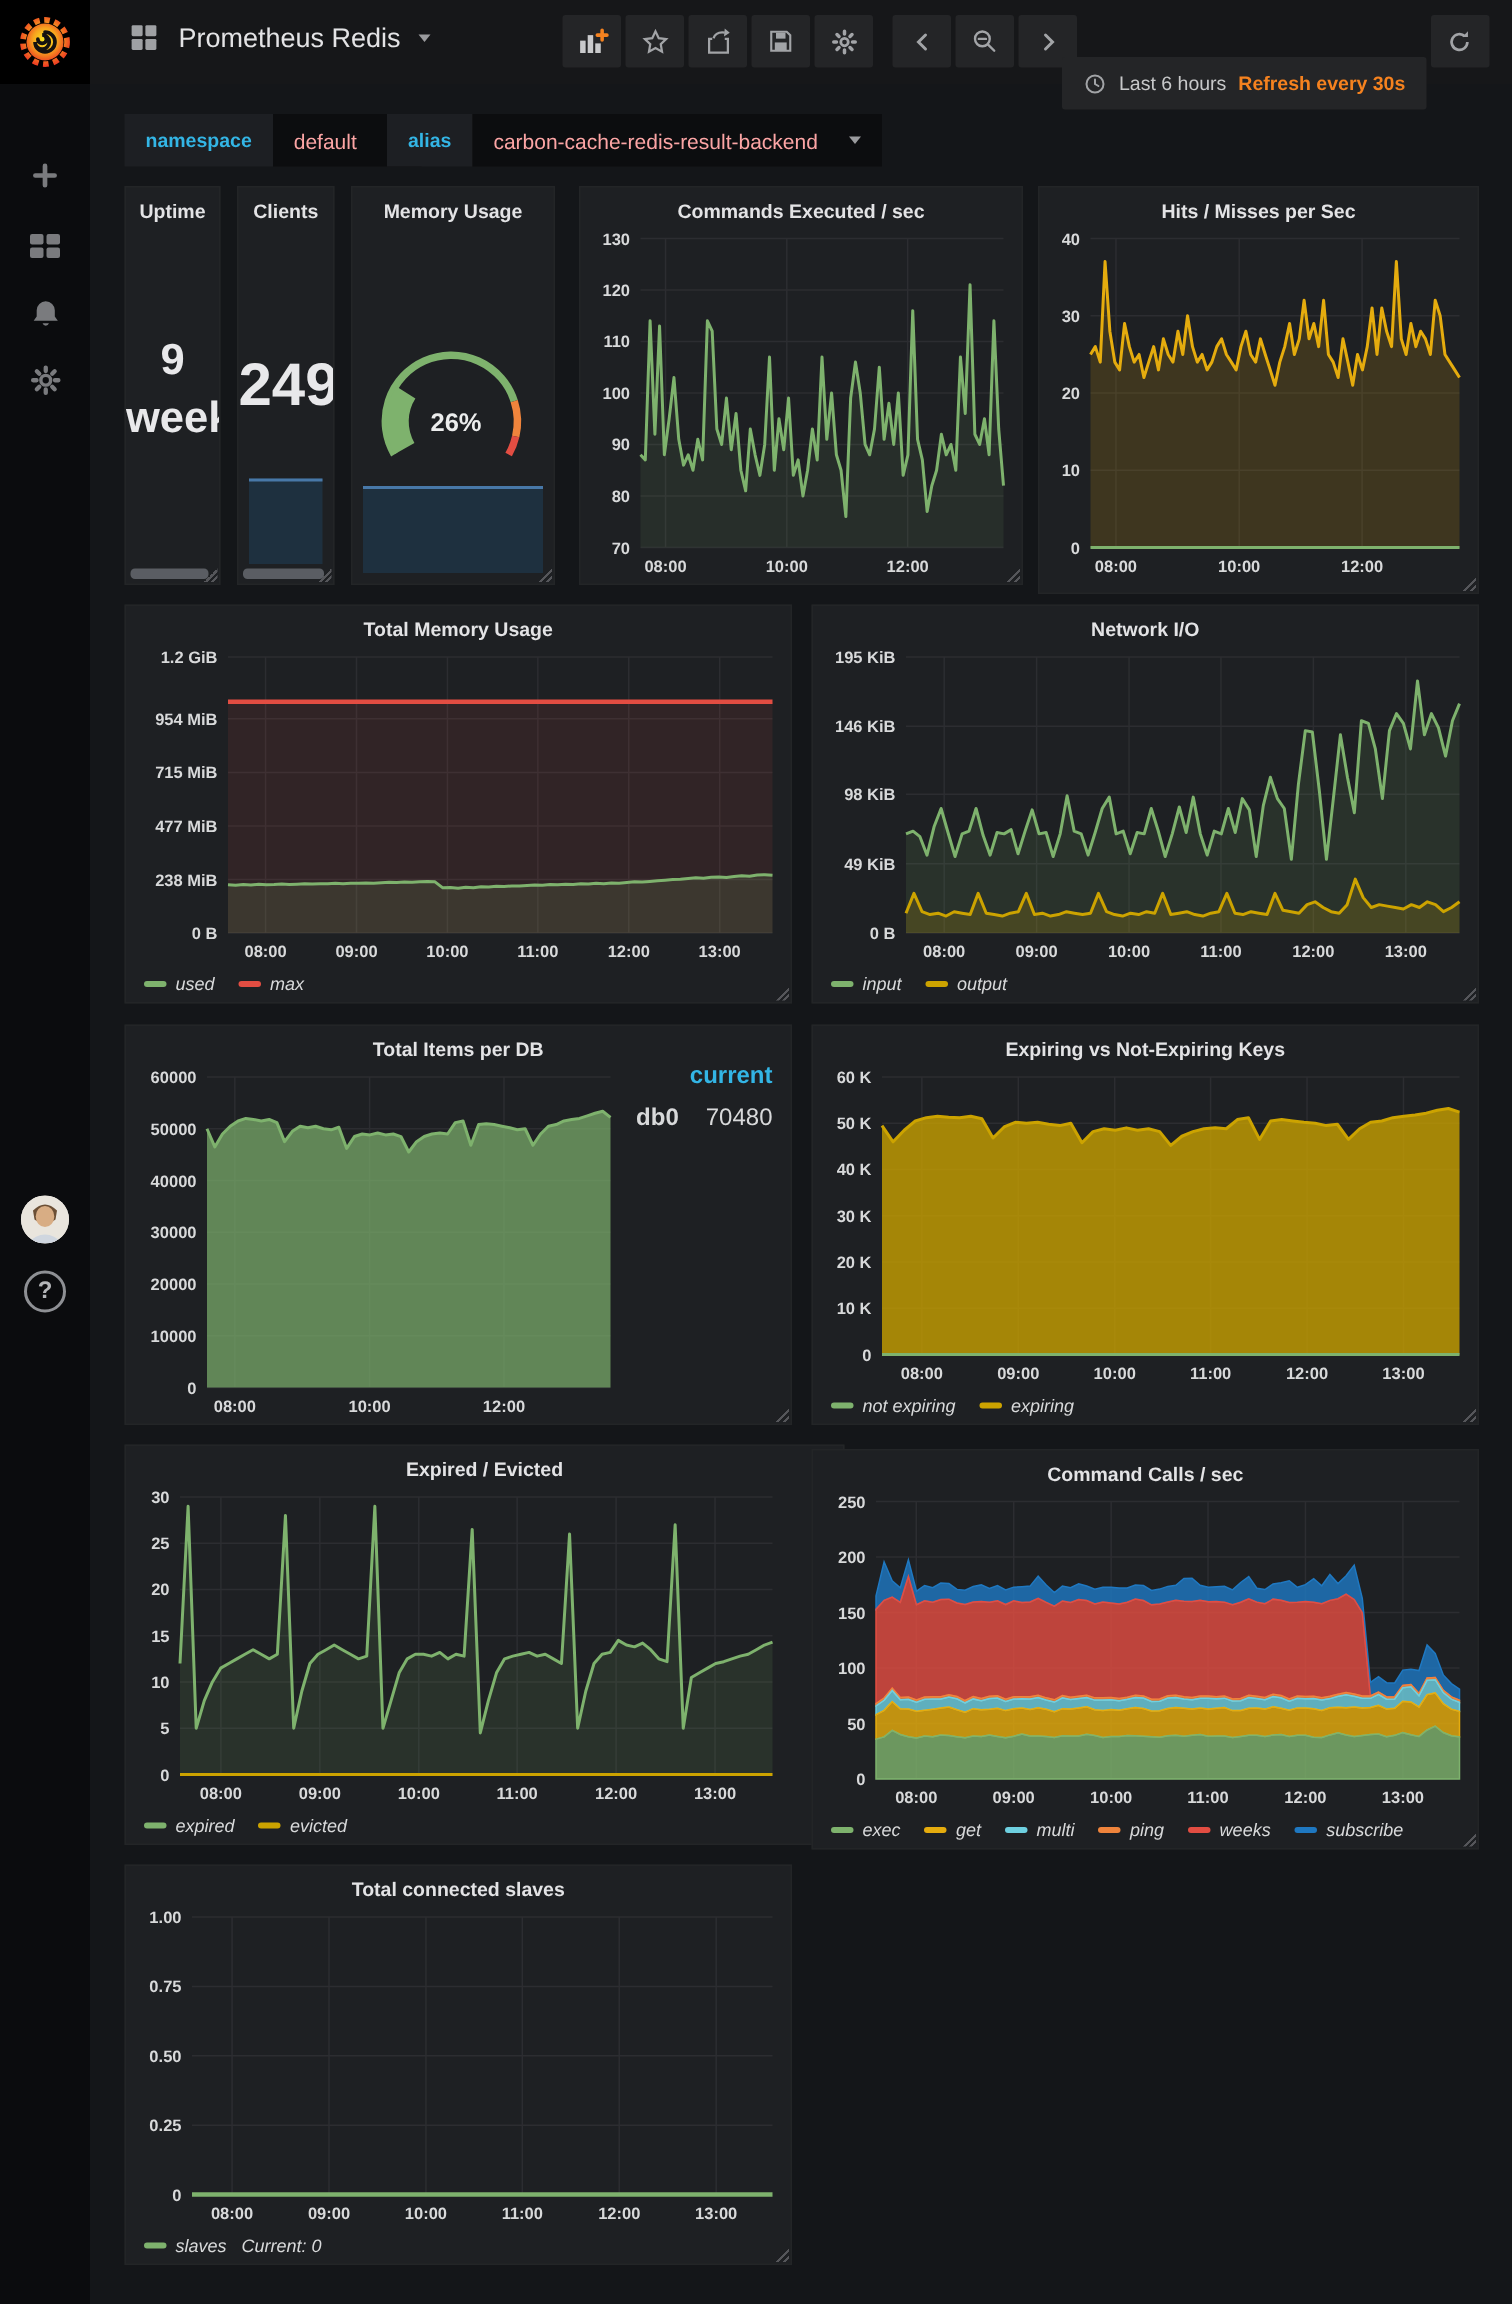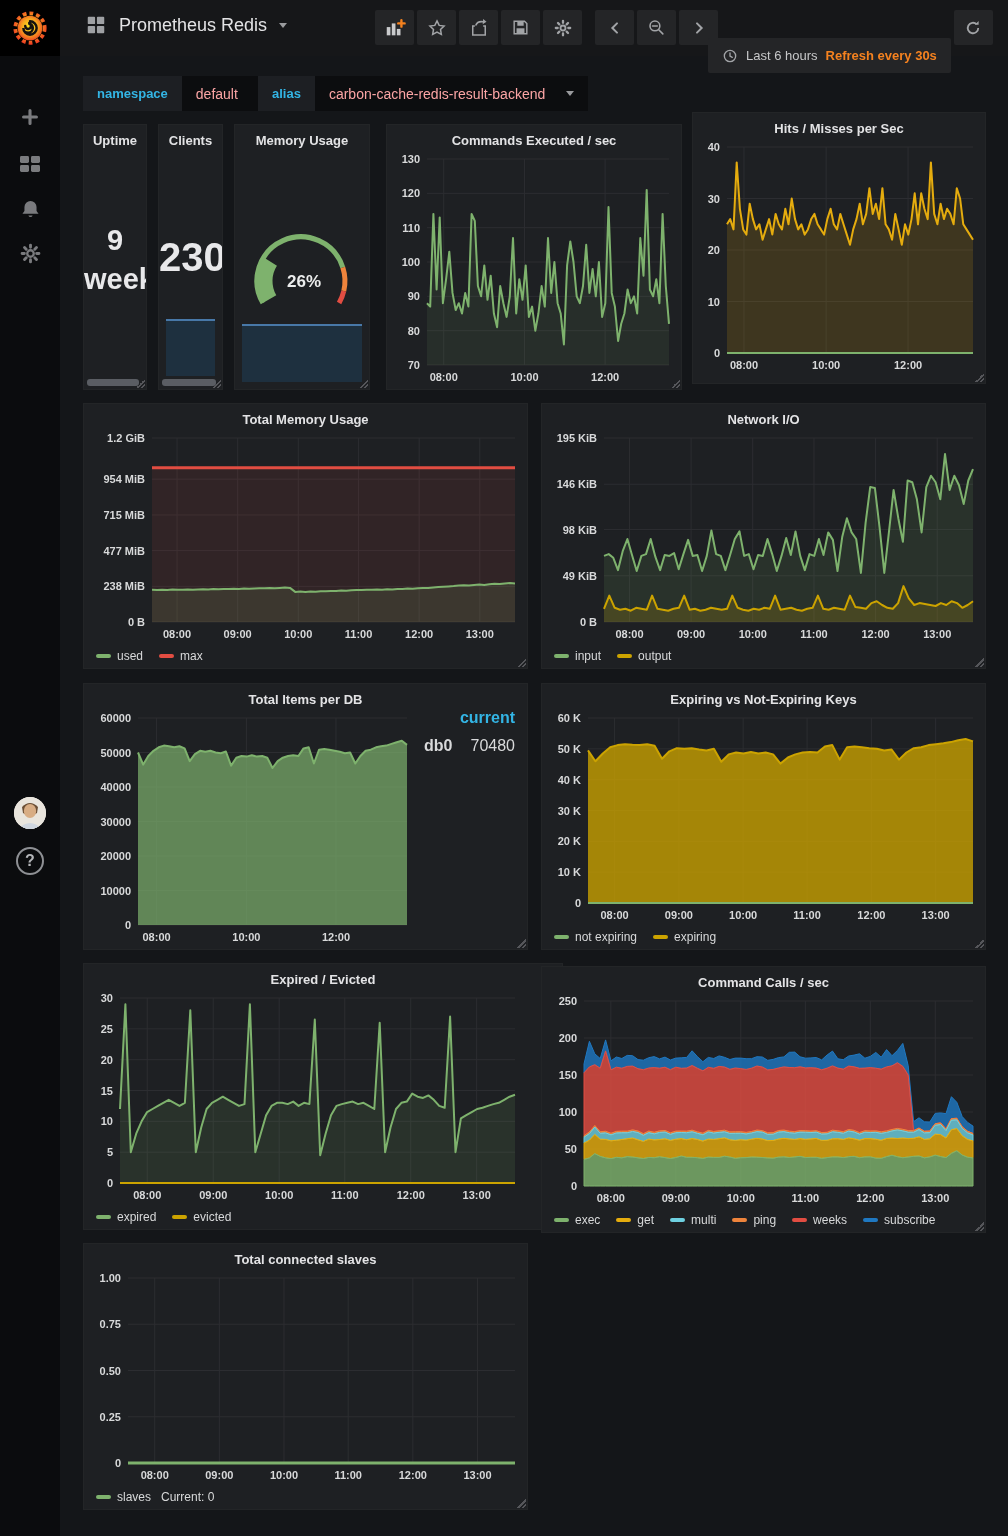--- a/index.html
+++ b/index.html
@@ -31,21 +31,21 @@
   .var-value { background:#0c0d0f; color:#fca5a5; font-size:14px; display:flex; align-items:center; gap:21px; padding:0 14px; }
   .caret { width:0; height:0; border-left:4px solid transparent; border-right:4px solid transparent; border-top:5px solid #9a9b9e; }
 
   
   .panel { position:absolute; background:#1e2023; border:1px solid #232527; }
   .panel-title { position:absolute; top:0; left:0; right:0; height:26px; text-align:center; font-size:13px; font-weight:bold; color:#e3e3e5; padding-top:8px; cursor:pointer; white-space:nowrap; overflow:hidden; }
   .graph { position:absolute; left:4px; right:4px; top:26px; bottom:26px; cursor:crosshair; }
   .graph.no-legend { bottom:4px; }
   .graph svg text.tick { fill:#d8d9da; font-size:11px; font-weight:600; font-family:"Liberation Sans",sans-serif; }
   .legend { position:absolute; left:12px; bottom:5px; display:flex; gap:16px; font-size:12px; color:#d8d9da; align-items:center; }
-  .litem { display:inline-flex; align-items:center; gap:6px; cursor:pointer; }
+  .litem { display:inline-flex; align-items:center; gap:6px; cursor:pointer;font-style:italic; }
   .dash { display:inline-block; width:15px; height:4px; border-radius:2px; }
   .side-legend { position:absolute; right:12px; top:25px; width:96px; font-size:16px; }
   .sl-header { text-align:right; color:#33b5e5; font-weight:bold; margin-bottom:10px; cursor:pointer; }
   .sl-row { display:flex; align-items:center; justify-content:flex-end; gap:8px; font-weight:bold; cursor:pointer; }
   .resize-corner { position:absolute; right:1px; bottom:1px; width:9px; height:9px; background:linear-gradient(135deg, transparent 50%, #55565a 50%, #55565a 62%, transparent 62%, transparent 75%, #55565a 75%, #55565a 87%, transparent 87%); cursor:nwse-resize; }
 
   
   .stat-value { position:absolute; left:0; right:0; text-align:center; font-weight:bold; color:#e8e8ea; overflow:hidden; }
   .sparkline { position:absolute; left:7px; right:7px; background:rgba(31,120,193,.18); border-top:2px solid #4878a8; }
   .hscroll { position:absolute; left:3px; bottom:3px; height:7px; background:#5a5d63; border-radius:3px; cursor:pointer; }
@@ -214,21 +214,21 @@
 
   <div class="panel" style="left:83px; top:124px; width:64px; height:266px">
     <div class="panel-title">Uptime</div>
     <div class="stat-value" style="top:96px; font-size:29px; line-height:1.35; height:110px">9 weeks</div>
     <div class="hscroll" style="width:52px"></div>
     <div class="resize-corner"></div>
   </div>
 
   <div class="panel" style="left:158px; top:124px; width:65px; height:266px">
     <div class="panel-title">Clients</div>
-    <div class="stat-value" style="top:110px; font-size:40px">230</div>
+    <div class="stat-value" style="top:110px; font-size:40px">249</div>
     <div class="sparkline" style="bottom:13px; height:57px"></div>
     <div class="hscroll" style="width:54px"></div>
     <div class="resize-corner"></div>
   </div>
 
   <div class="panel" style="left:234px; top:124px; width:136px; height:266px">
     <div class="panel-title">Memory Usage</div>
     <div style="position:absolute; left:6px; top:92px; width:124px; height:96px">
       <svg width="124" height="96" viewBox="0 0 124 92">
         <path d="M21.9 84 A44 44 0 1 1 101.8 48.4" fill="none" stroke="#7EB26D" stroke-width="5"></path>
@@ -264,21 +264,21 @@
           <line x1="36" x2="278" y1="42.333333333333314" y2="42.333333333333314" stroke="#2c2d31"></line>
           <text x="29" y="46.333333333333314" text-anchor="end" class="tick">120</text>
           <line x1="36" x2="278" y1="8" y2="8" stroke="#2c2d31"></line>
           <text x="29" y="12" text-anchor="end" class="tick">130</text>
           <path d="M36.0 152.2 L39.2 155.6 L42.4 62.9 L45.6 138.5 L48.7 66.4 L51.9 152.2 L55.1 128.2 L58.3 100.7 L61.5 141.9 L64.7 159.1 L67.8 152.2 L71.0 162.5 L74.2 141.9 L77.4 155.6 L80.6 62.9 L83.8 69.8 L86.9 135.0 L90.1 145.3 L93.3 114.4 L96.5 148.8 L99.7 124.7 L102.9 162.5 L106.1 176.2 L109.2 135.0 L112.4 152.2 L115.6 165.9 L118.8 145.3 L122.0 87.0 L125.2 162.5 L128.3 128.2 L131.5 148.8 L134.7 114.4 L137.9 165.9 L141.1 155.6 L144.3 179.7 L147.4 162.5 L150.6 135.0 L153.8 155.6 L157.0 87.0 L160.2 141.9 L163.4 111.0 L166.6 152.2 L169.7 162.5 L172.9 193.4 L176.1 114.4 L179.3 90.4 L182.5 111.0 L185.7 145.3 L188.8 152.2 L192.0 135.0 L195.2 93.8 L198.4 141.9 L201.6 117.9 L204.8 145.3 L207.9 111.0 L211.1 165.9 L214.3 152.2 L217.5 56.1 L220.7 141.9 L223.9 155.6 L227.1 190.0 L230.2 172.8 L233.4 162.5 L236.6 138.5 L239.8 152.2 L243.0 145.3 L246.2 162.5 L249.3 87.0 L252.5 124.7 L255.7 38.9 L258.9 138.5 L262.1 145.3 L265.3 128.2 L268.4 152.2 L271.6 62.9 L274.8 135.0 L278.0 172.8 L278.0 214.0 L36.0 214.0 Z" fill="#7EB26D" fill-opacity="0.1"></path>
           <path d="M36.0 152.2 L39.2 155.6 L42.4 62.9 L45.6 138.5 L48.7 66.4 L51.9 152.2 L55.1 128.2 L58.3 100.7 L61.5 141.9 L64.7 159.1 L67.8 152.2 L71.0 162.5 L74.2 141.9 L77.4 155.6 L80.6 62.9 L83.8 69.8 L86.9 135.0 L90.1 145.3 L93.3 114.4 L96.5 148.8 L99.7 124.7 L102.9 162.5 L106.1 176.2 L109.2 135.0 L112.4 152.2 L115.6 165.9 L118.8 145.3 L122.0 87.0 L125.2 162.5 L128.3 128.2 L131.5 148.8 L134.7 114.4 L137.9 165.9 L141.1 155.6 L144.3 179.7 L147.4 162.5 L150.6 135.0 L153.8 155.6 L157.0 87.0 L160.2 141.9 L163.4 111.0 L166.6 152.2 L169.7 162.5 L172.9 193.4 L176.1 114.4 L179.3 90.4 L182.5 111.0 L185.7 145.3 L188.8 152.2 L192.0 135.0 L195.2 93.8 L198.4 141.9 L201.6 117.9 L204.8 145.3 L207.9 111.0 L211.1 165.9 L214.3 152.2 L217.5 56.1 L220.7 141.9 L223.9 155.6 L227.1 190.0 L230.2 172.8 L233.4 162.5 L236.6 138.5 L239.8 152.2 L243.0 145.3 L246.2 162.5 L249.3 87.0 L252.5 124.7 L255.7 38.9 L258.9 138.5 L262.1 145.3 L265.3 128.2 L268.4 152.2 L271.6 62.9 L274.8 135.0 L278.0 172.8 " fill="none" stroke="#7EB26D" stroke-width="2" stroke-linejoin="round"></path>
         </svg></div>
     <div class="resize-corner"></div>
   </div>
 
-  <div class="panel" style="left:692px; top:112px; width:294px; height:272px">
+  <div class="panel" style="left:692px; top:124px; width:294px; height:272px">
     <div class="panel-title">Hits / Misses per Sec</div>
     <div class="graph no-legend"><svg width="284" height="234">
           <line x1="46.974000000000004" x2="46.974000000000004" y1="8" y2="214" stroke="#2c2d31"></line>
           <text x="46.974000000000004" y="230" text-anchor="middle" class="tick">08:00</text>
           <line x1="129.138" x2="129.138" y1="8" y2="214" stroke="#2c2d31"></line>
           <text x="129.138" y="230" text-anchor="middle" class="tick">10:00</text>
           <line x1="211.05599999999998" x2="211.05599999999998" y1="8" y2="214" stroke="#2c2d31"></line>
           <text x="211.05599999999998" y="230" text-anchor="middle" class="tick">12:00</text>
           <line x1="30" x2="276" y1="214" y2="214" stroke="#2c2d31"></line>
           <text x="23" y="218" text-anchor="end" class="tick">0</text>

